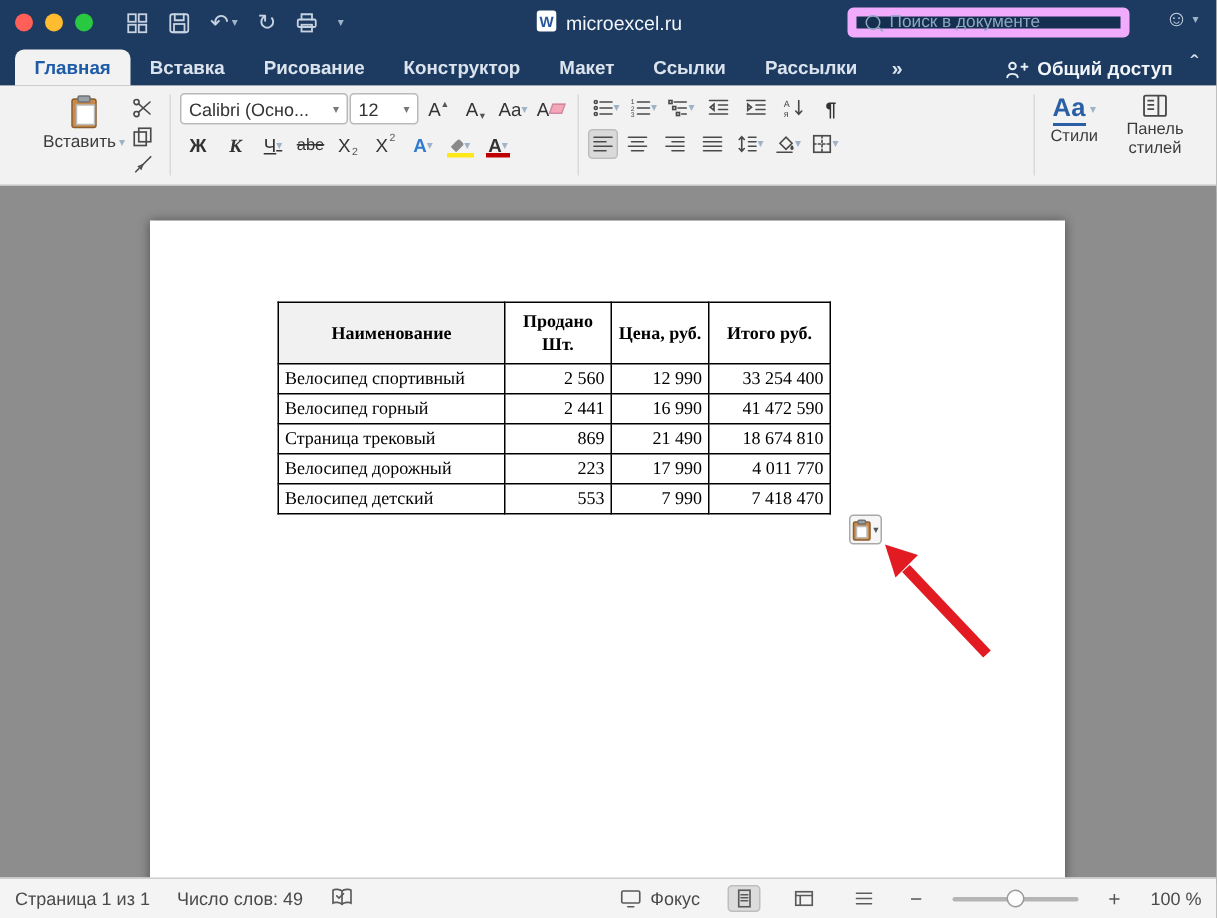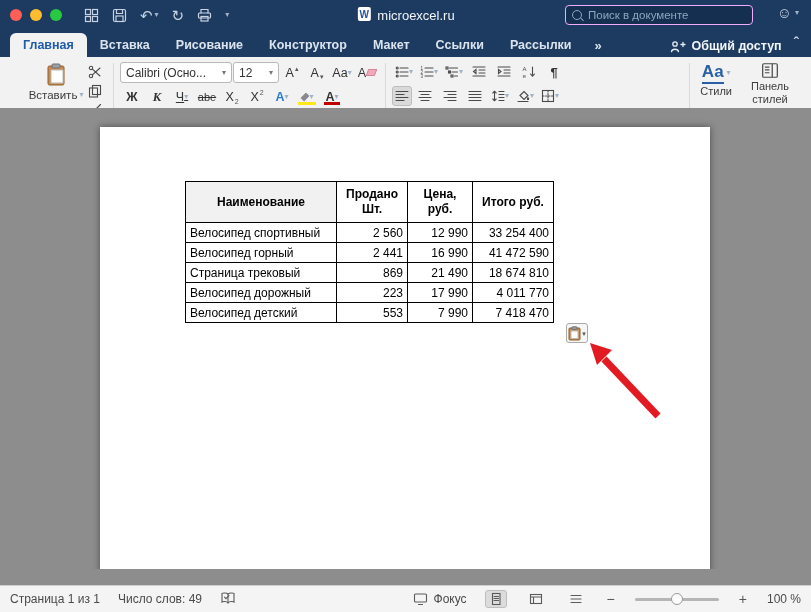--- a/index.html
+++ b/index.html
@@ -9,21 +9,21 @@
   
   .titlebar{position:absolute;top:0;left:0;width:100%;height:30px;background:#1d3b60;display:flex;align-items:center;color:#c7d3e2;}
   .traffic{display:flex;gap:8px;padding:0 10px 0 10px;}
   .light{width:12px;height:12px;border-radius:50%;display:block;}
   .tl-r{background:#ff5f57}.tl-y{background:#febc2e}.tl-g{background:#28c840}
   .tbicons{display:flex;align-items:center;gap:13px;margin-left:12px;}
   .ti{display:flex;align-items:center;gap:2px;color:#c7d3e2;font-size:15px;line-height:1;cursor:default;}
   .ti svg rect,.ti svg path,.ti svg circle{stroke:#c7d3e2;fill:none;stroke-width:1.2;stroke-linecap:round;}
   .cr{font-size:8px;line-height:1;color:#9fb3c8;}
   .tb-center{position:absolute;left:50%;transform:translateX(-50%);display:flex;align-items:center;gap:6px;font-size:13px;color:#f2f5f9;}
-  .search{position:absolute;right:58px;top:5px;width:188px;height:20px;background:#142f50;border:1px solid #f0abfc;border-radius:4px;display:flex;align-items:center;gap:6px;padding:0 6px;color:#8ea6bf;font-size:11.5px;box-sizing:border-box;}
+  .search{position:absolute;right:58px;top:5px;width:188px;height:20px;background:#142f50;border:6px solid #f0abfc;border-radius:4px;display:flex;align-items:center;gap:6px;padding:0 6px;color:#8ea6bf;font-size:11.5px;box-sizing:border-box;}
   .mag{width:8px;height:8px;border:1.4px solid #8ea6bf;border-radius:50%;position:relative;flex:0 0 auto;}
   .mag:after{content:"";position:absolute;width:4px;height:1.4px;background:#8ea6bf;transform:rotate(45deg);right:-3px;bottom:-1px;}
   .smiley{position:absolute;right:12px;top:4px;display:flex;align-items:center;gap:3px;color:#c7d3e2;font-size:15px;}
 
   
   .tabbar{position:absolute;top:30px;left:0;width:100%;height:27px;background:#1d3b60;display:flex;align-items:flex-end;padding-left:10px;box-sizing:border-box;}
   .tab{height:24px;display:flex;align-items:center;padding:0 13px;color:#dbe4ee;font-size:12.5px;font-weight:700;white-space:nowrap;}
   .tab.active{background:#f2f2f2;color:#1f5ca8;border-radius:6px 6px 0 0;}
   .tabmore{color:#dbe4ee;font-size:13px;font-weight:700;padding:0 10px 4px;}
   .share{margin-left:auto;display:flex;align-items:center;gap:6px;color:#f2f5f9;font-size:12.5px;font-weight:600;padding:0 6px 4px 0;white-space:nowrap;}
@@ -56,21 +56,21 @@
   .hlpen{width:9px;height:9px;background:#8a8a8a;clip-path:polygon(0 60%,60% 0,100% 40%,40% 100%);}
   .clearfmt:after{content:"";display:inline-block;width:7px;height:5px;background:#f4a7b9;border:1px solid #d289a0;transform:skewX(-20deg);margin-left:1px;}
   .supmark{font-size:7px;color:#555;margin-left:1px;align-self:flex-start;padding-top:2px;}
   .submark{font-size:7px;color:#555;margin-left:1px;align-self:flex-end;padding-bottom:2px;}
   .stylesgrp{margin-left:auto;display:flex;align-items:stretch;padding-right:6px;}
   .bigbtn{display:flex;flex-direction:column;align-items:center;justify-content:flex-start;color:#3c3c3c;font-size:11px;padding:1px 7px;gap:1px;text-align:center;line-height:1.2;}
   .stylesA{font-size:17px;font-weight:700;color:#2a5fa5;line-height:1.15;border-bottom:2px solid #2a5fa5;}
   .panelic svg rect,.panelic svg path{stroke:#4a4a4a;fill:none;stroke-width:1.1;}
 
   
-  .docarea{position:absolute;top:108px;left:0;width:100%;height:461px;background:#8d8d8d;overflow:hidden;}
+  .docarea{position:absolute;top:128px;left:0;width:100%;height:461px;background:#8d8d8d;overflow:hidden;font-family:Liberation Serif, serif;}
   .page{position:absolute;left:100px;top:19px;width:610px;height:470px;background:#fff;box-shadow:0 0 7px rgba(0,0,0,.45);}
   table.doc{border-collapse:collapse;position:absolute;left:85px;top:54px;font-size:12px;color:#000;table-layout:fixed;}
   table.doc th,table.doc td{border:1px solid #000;padding:0 4px;height:19px;vertical-align:middle;overflow:hidden;}
   table.doc th{font-weight:700;text-align:center;height:40px;line-height:1.25;}
   table.doc th.c0{background:#f1f1f1;}
   table.doc th.h0{width:142px;} table.doc th.h1{width:62px;} table.doc th.h2{width:56px;} table.doc th.h3{width:72px;}
   td.name{text-align:left;white-space:nowrap;}
   td.num{text-align:right;white-space:nowrap;}
   .pastebtn{position:absolute;left:466px;top:196px;width:22px;height:20px;background:#f6f6f6;border:1px solid #a9a9a9;border-radius:3px;display:flex;align-items:center;justify-content:center;gap:1px;box-sizing:border-box;}
   .pastebtn .cr{color:#555;font-size:7px;}

